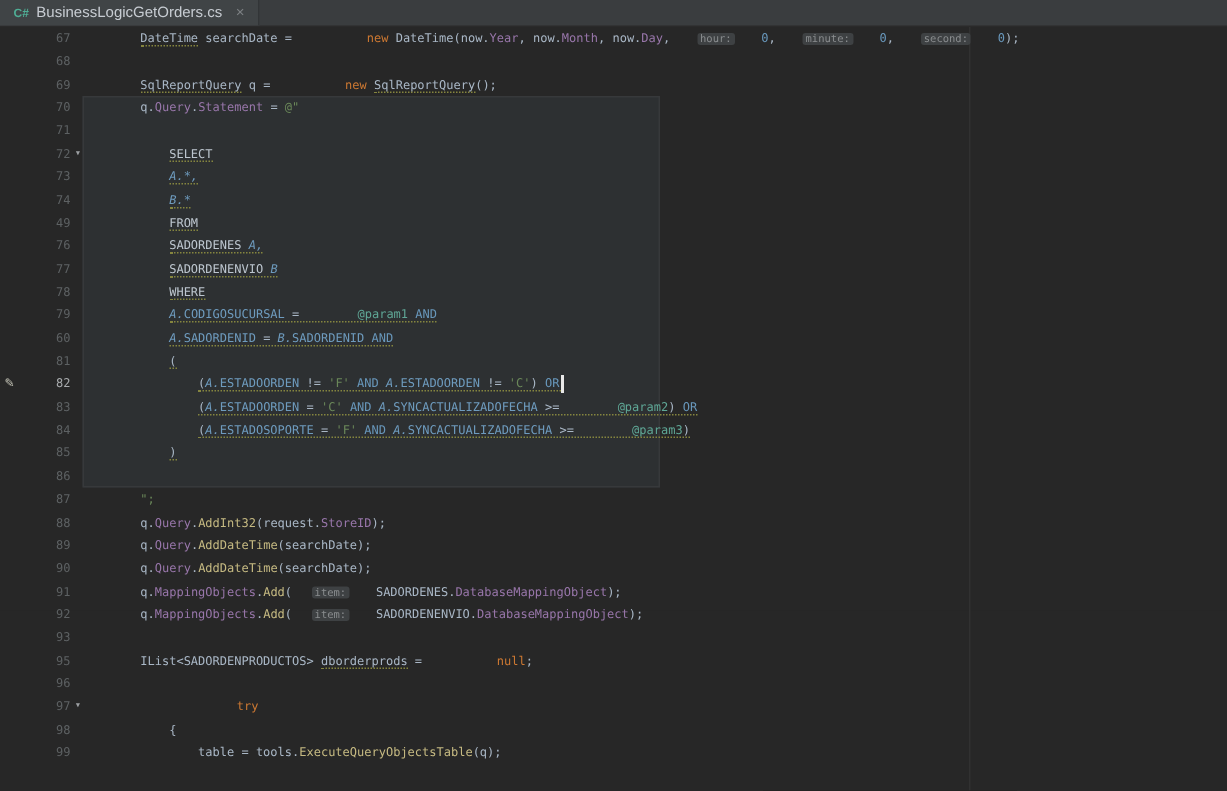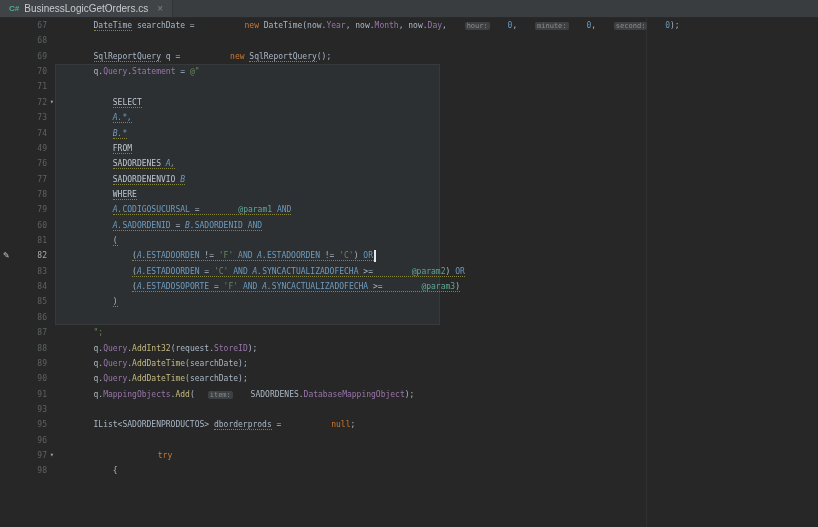--- a/index.html
+++ b/index.html
@@ -208,20 +208,26 @@
           <span class="codeln"><span class="tk d">        </span><span class="tk d">q.</span><span class="tk f">Query</span><span class="tk d">.</span><span class="tk m">AddDateTime</span><span class="tk d">(searchDate);</span></span>
         </div>
         <div class="line">
           <span class="gut">
             <span class="ln">91</span>
           </span>
           <span class="codeln"><span class="tk d">        </span><span class="tk d">q.</span><span class="tk f">MappingObjects</span><span class="tk d">.</span><span class="tk m">Add</span><span class="tk d">(</span><span class="tk h">item:</span><span class="tk d"> SADORDENES.</span><span class="tk fi">DatabaseMappingObject</span><span class="tk d">);</span></span>
         </div>
         <div class="line">
           <span class="gut">
+            <span class="ln">92</span>
+          </span>
+          <span class="codeln"><span class="tk d">        </span><span class="tk d">q.</span><span class="tk f">MappingObjects</span><span class="tk d">.</span><span class="tk m">Add</span><span class="tk d">(</span><span class="tk h">item:</span><span class="tk d"> SADORDENENVIO.</span><span class="tk fi">DatabaseMappingObject</span><span class="tk d">);</span></span>
+        </div>
+        <div class="line">
+          <span class="gut">
             <span class="ln">93</span>
           </span>
           <span class="codeln"></span>
         </div>
         <div class="line">
           <span class="gut">
             <span class="ln">95</span>
           </span>
           <span class="codeln"><span class="tk d">        </span><span class="tk d">IList&lt;SADORDENPRODUCTOS&gt; </span><span class="tk d u">dborderprods</span><span class="tk d"> = </span><span class="tk k">null</span><span class="tk d">;</span></span>
         </div>
@@ -237,16 +243,22 @@
             <span class="fold">▾</span>
           </span>
           <span class="codeln"><span class="tk d">            </span><span class="tk k">try</span></span>
         </div>
         <div class="line">
           <span class="gut">
             <span class="ln">98</span>
           </span>
           <span class="codeln"><span class="tk d">            </span><span class="tk d">{</span></span>
         </div>
+        <div class="line">
+          <span class="gut">
+            <span class="ln">99</span>
+          </span>
+          <span class="codeln"><span class="tk d">                </span><span class="tk d">table = tools.</span><span class="tk m">ExecuteQueryObjectsTable</span><span class="tk d">(q);</span></span>
+        </div>
       </div>
   </div>
 
 </div>
 
 </body></html>

